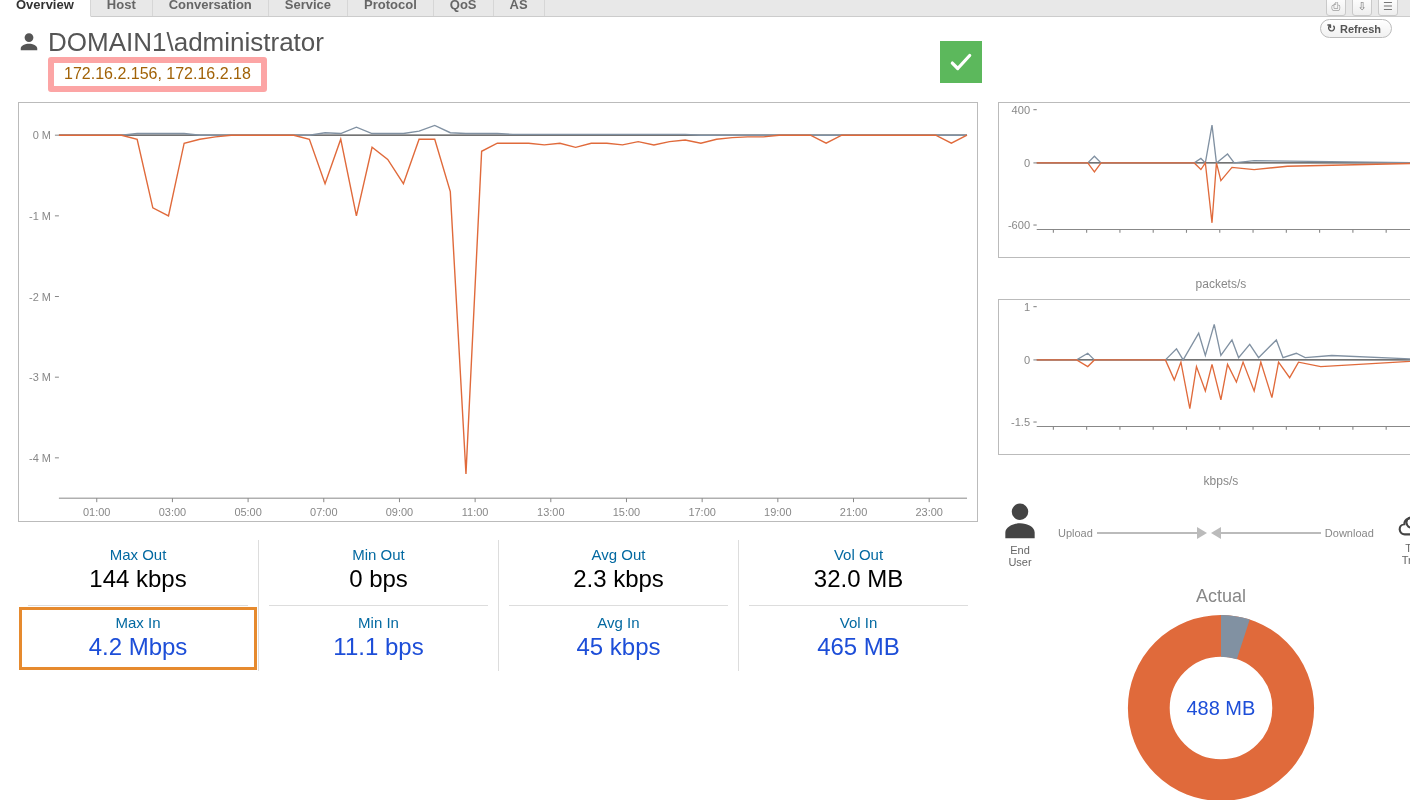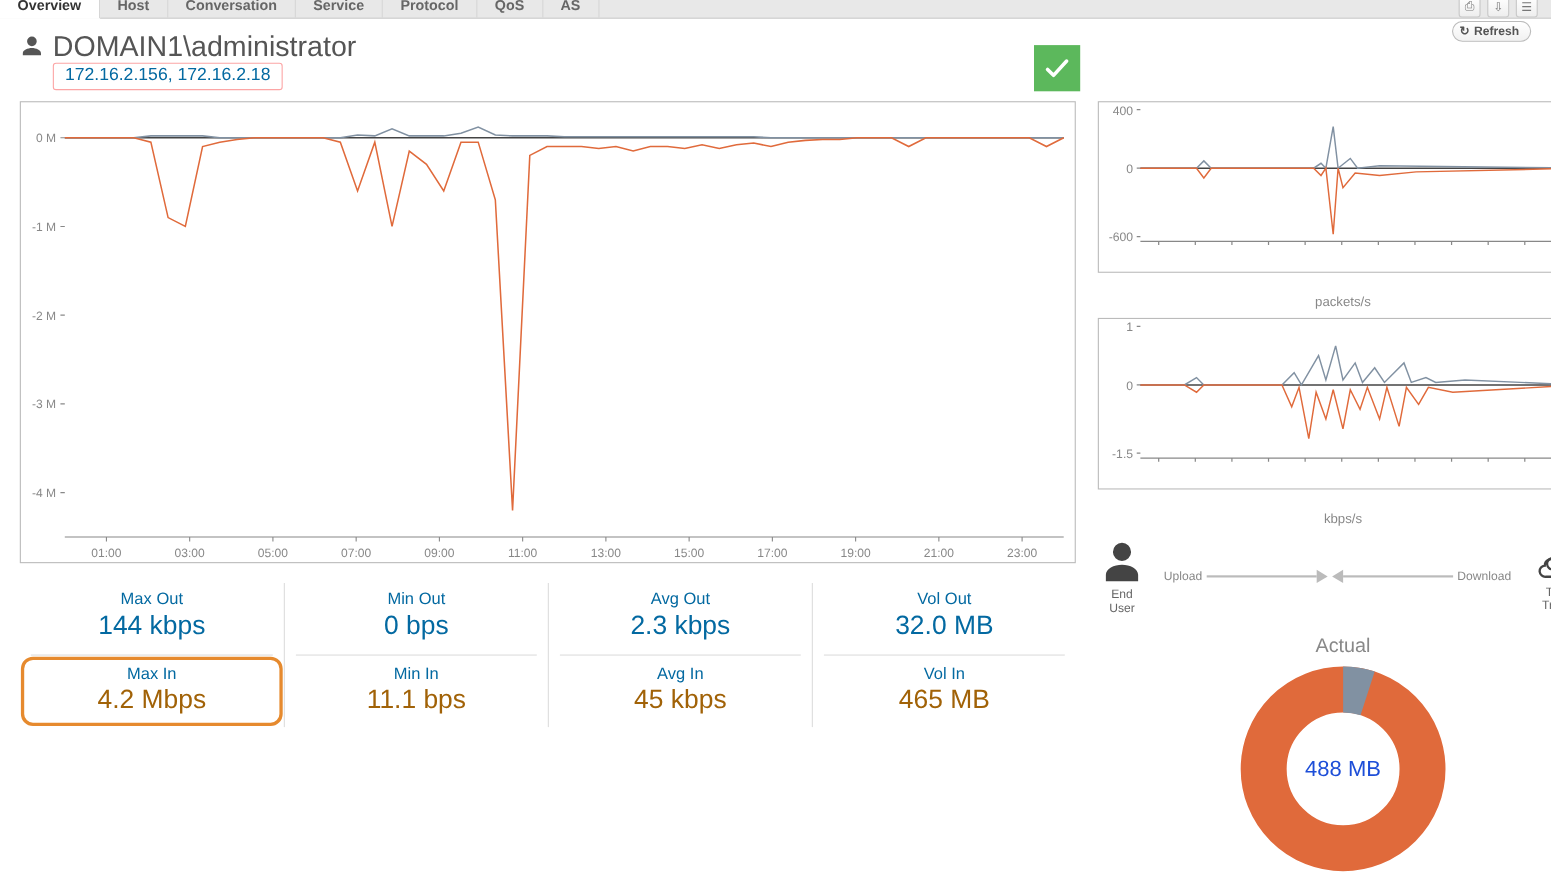--- a/index.html
+++ b/index.html
@@ -51,25 +51,25 @@
 
   .content { padding: 12px 18px 0 18px; position: relative; }
 
   
   .header-row { display: flex; align-items: center; }
   .user-block { display: flex; align-items: flex-start; gap: 8px; }
   .user-icon { color: #555; margin-top: 2px; }
   .user-text h1 { font-size: 26px; font-weight: 400; color: #555; line-height: 1.0; }
   .ip-row {
     display: inline-block;
-    border: 1px solid #fca5a5;
+    border: 6px solid #fca5a5;
     border-radius: 3px;
     padding: 2px 10px 3px;
     margin-top: 2px;
-    color: #0369a1;
+    color: #a16207;
     font-size: 16px;
   }
 
   .refresh-btn {
     position: absolute;
     top: 2px; right: 18px;
     border: 1px solid #bbb;
     border-radius: 10px;
     background: linear-gradient(#fff,#f1f1f1);
     padding: 2px 10px 2px 6px;
@@ -109,26 +109,26 @@
     margin-top: 18px;
   }
   .stat-col {
     border-left: 1px solid #ddd;
     padding: 6px 10px 8px;
     text-align: center;
   }
   .stat-col:first-child { border-left: none; }
   .stat-label { color: #0369a1; font-size: 15px; margin-bottom: 0; }
   .stat-value { font-size: 24px; margin-top: 2px; }
-  .out .stat-value { color: #0369a1; }
-  .in .stat-value { color: #a16207; }
+  .out .stat-value { color: #000000; }
+  .in .stat-value { color: #1d4ed8; }
   .stat-divider { border-top: 1px solid #ddd; margin: 12px 0 8px; }
   .stat-highlight {
     border: 3px solid #e68a2e;
-    border-radius: 11px;
+    border-radius: 0;
     padding: 4px 6px 6px;
     margin: -7px -9px;
   }
 
   
   .mini-chart { border: 1px solid #bbb; height: 156px; margin-bottom: 23px; position: relative; }
   .mini-chart svg { position: absolute; inset: 0; }
   .mini-label { text-align: center; color: #888; font-size: 12px; margin-top: -4px; margin-bottom: 8px; }
 
   

